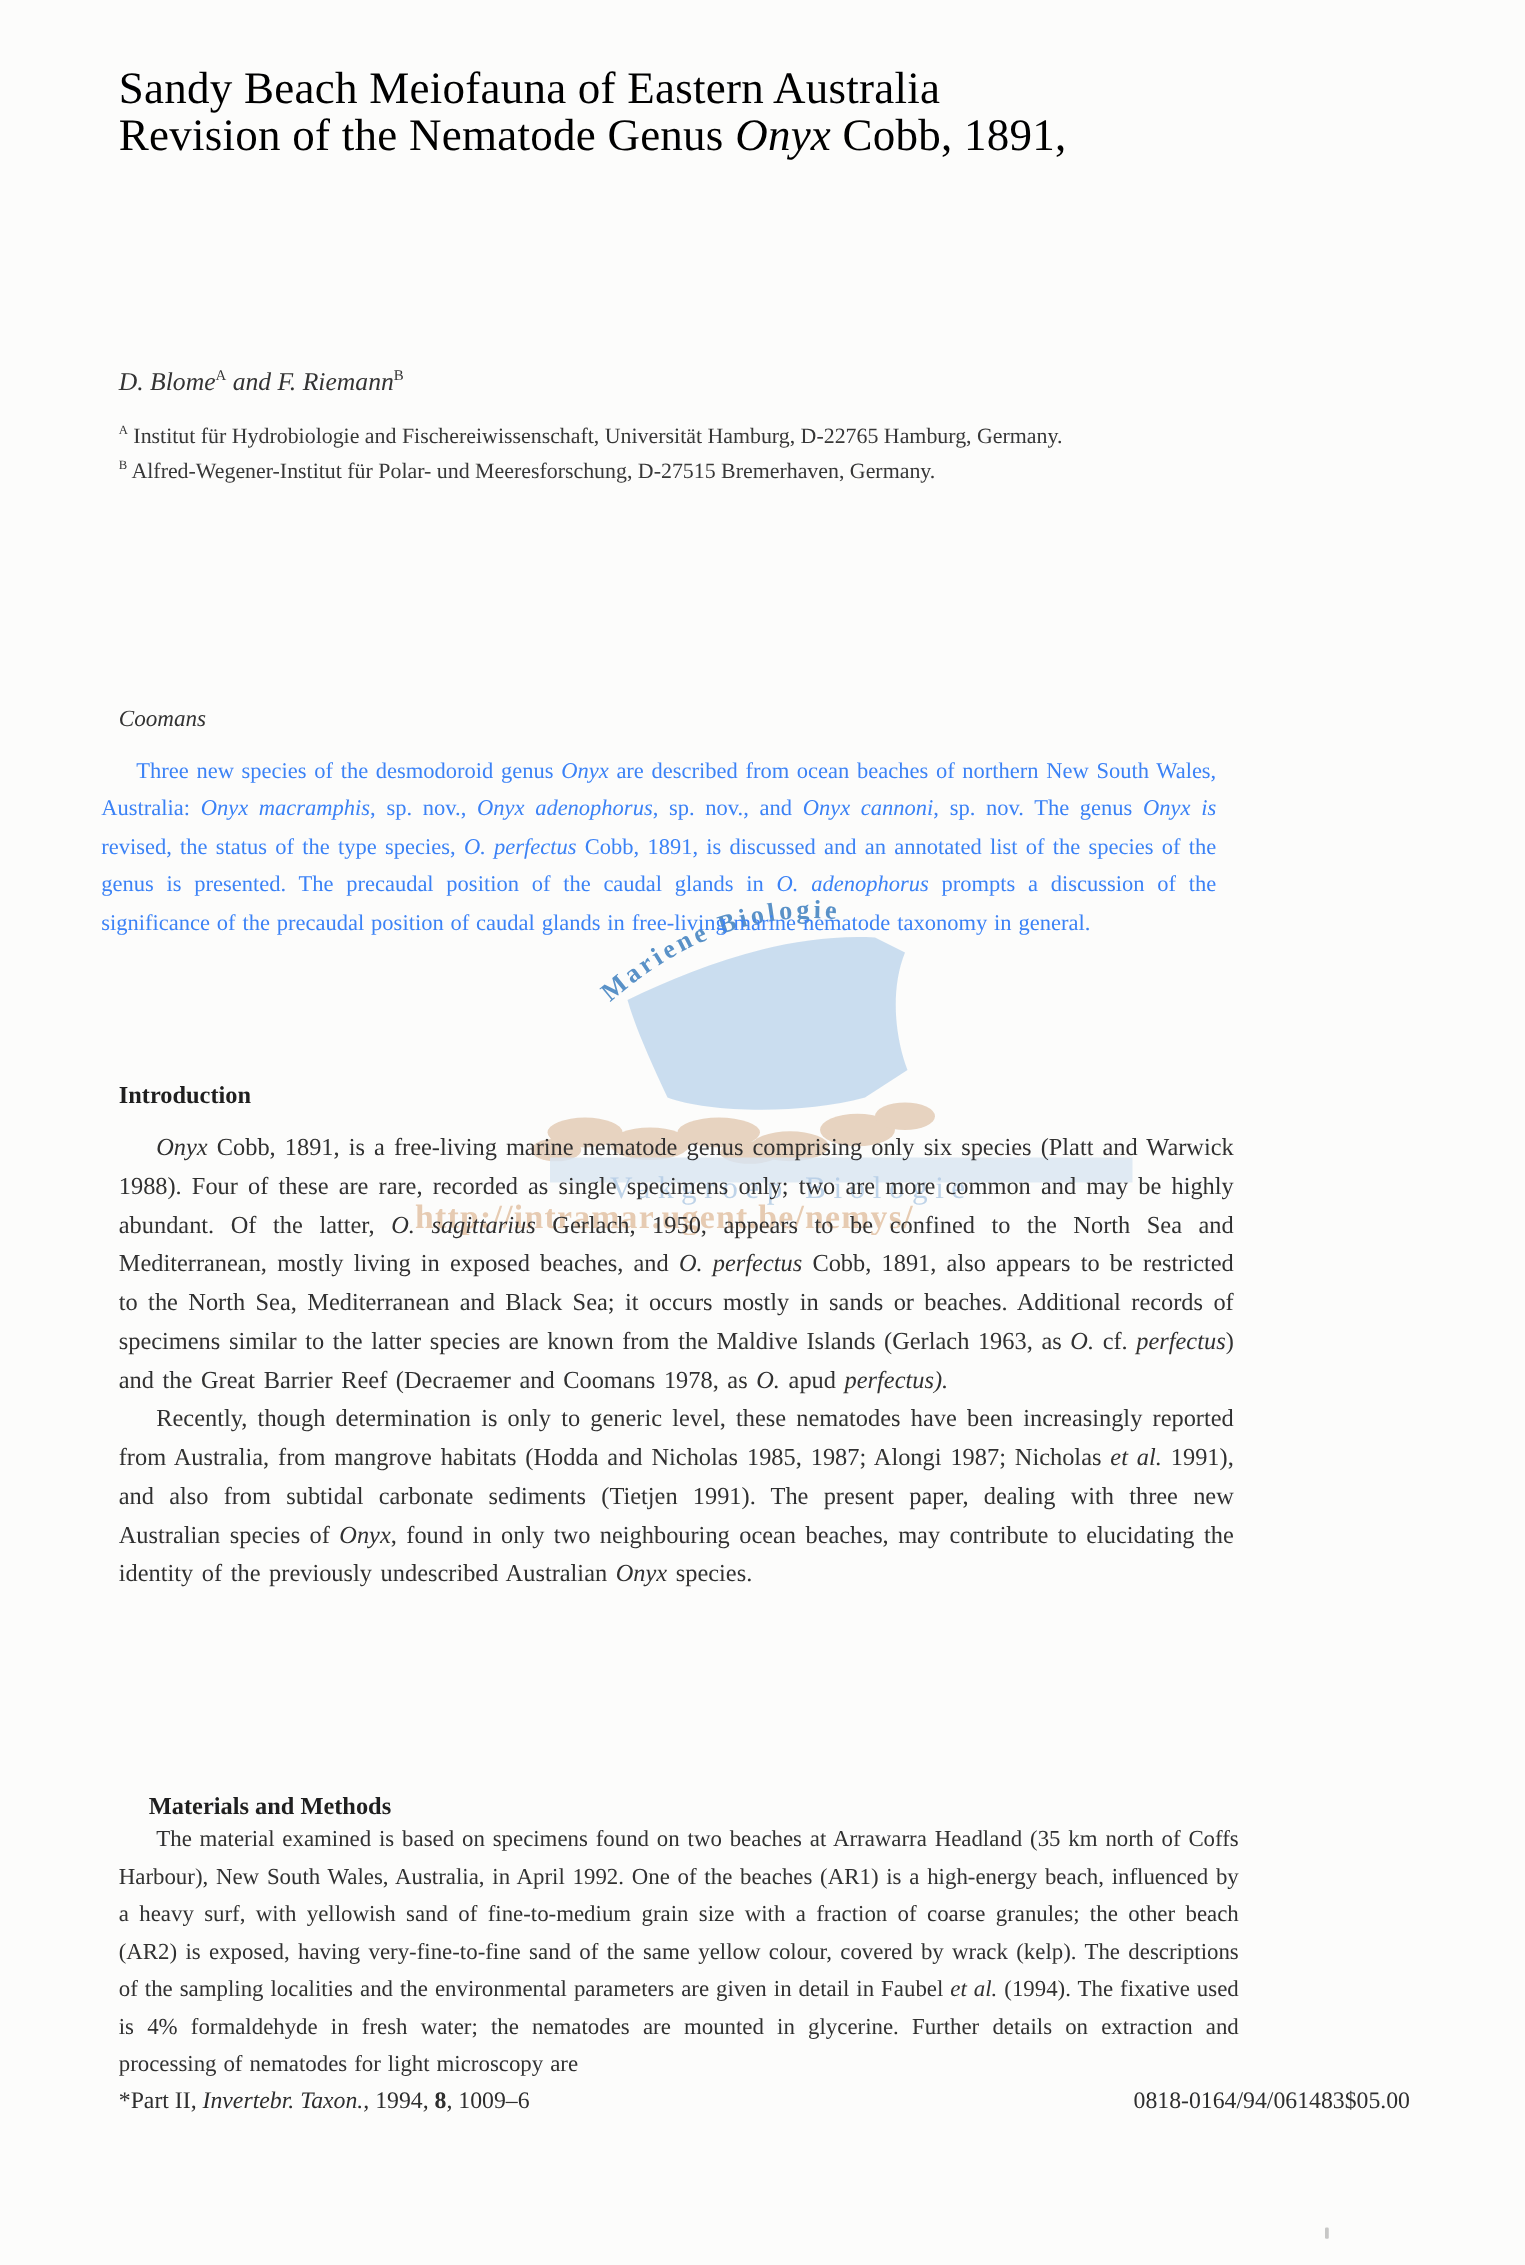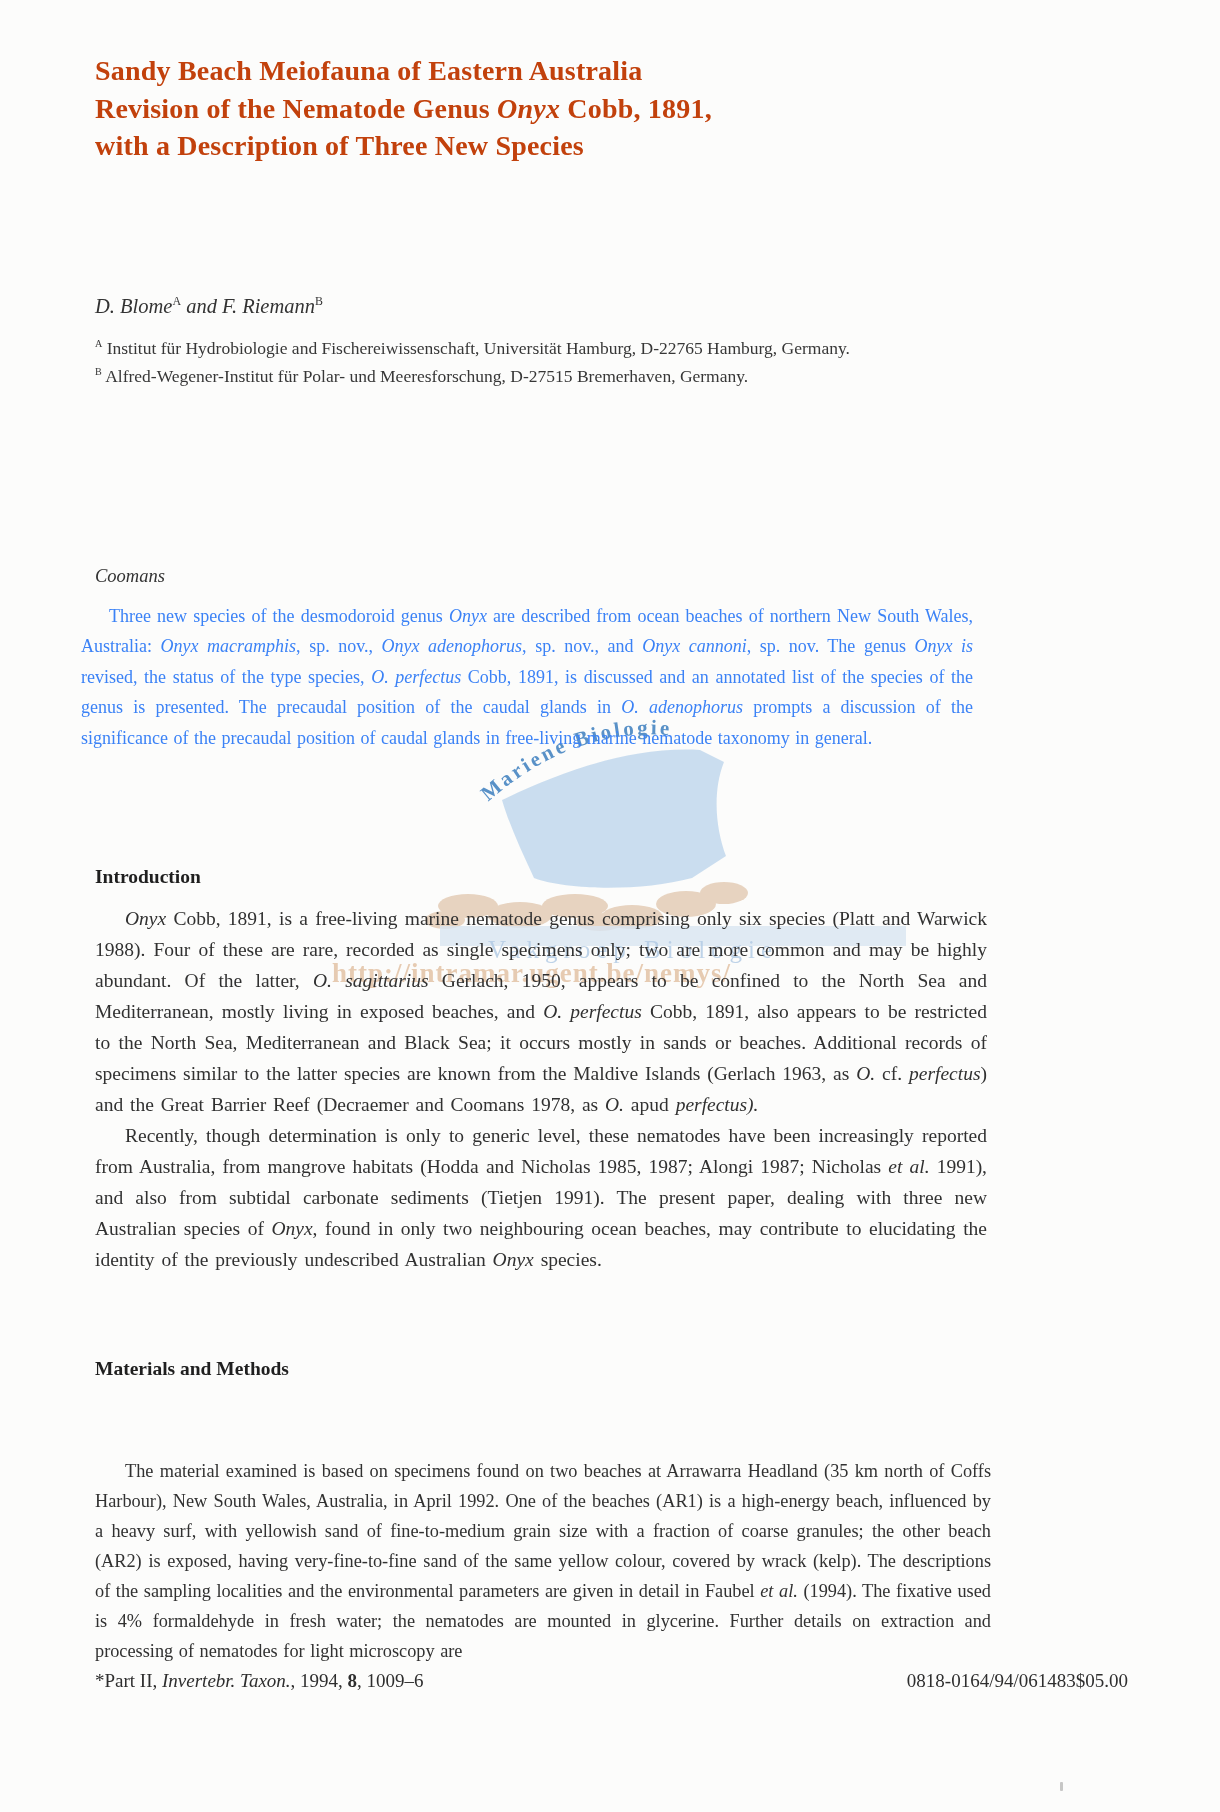--- a/index.html
+++ b/index.html
@@ -7,22 +7,22 @@
     position:relative;
     width:1220px;height:1812px;
     background:#fcfcfb;
     font-family:"Liberation Serif", serif;
     color:#2b2b2b;
     overflow:hidden;
   }
   sup{font-size:0.58em;line-height:0;vertical-align:super;}
   .title{
     position:absolute;left:95px;top:52px;width:910px;
-    font-weight:bold;font-size:28px;line-height:37.5px;
-    color:#c2410c;letter-spacing:0.2px;
+    font-weight:normal;font-size:36px;line-height:37.5px;
+    color:#000000;letter-spacing:0.2px;
   }
   .authors{
     position:absolute;left:95px;top:295px;
     font-size:20.5px;color:#333;
   }
   .affiliations{
     position:absolute;left:95px;top:335px;width:950px;
     font-size:17.5px;line-height:27.5px;color:#373737;font-family:Liberation Serif, serif;
   }
   .abstract-heading{
@@ -32,21 +32,21 @@
   .abstract-body{
     position:absolute;left:81px;top:601px;width:892px;
     font-size:18px;line-height:30.4px;text-align:justify;
     text-indent:28px;word-spacing:1px;color:#3b82f6;
   }
   .section-heading{
     position:absolute;left:95px;
     font-weight:bold;font-size:19.5px;color:#1f1f1f;
   }
   .intro-heading{top:866px;}
-  .materials-heading{top:1358px;}
+  .materials-heading{top:1435px;margin-left:24px;}
   .intro-paras{
     position:absolute;left:95px;top:903px;width:892px;
     font-size:19.5px;line-height:31px;text-align:justify;
     word-spacing:2px;color:#313131;
   }
   .intro-paras p{margin:0;text-indent:30px;}
   .materials-para{
     position:absolute;left:95px;top:1456px;width:896px;
     font-size:18.3px;line-height:30px;text-align:justify;
     text-indent:30px;word-spacing:1px;color:#313131;
@@ -88,21 +88,20 @@
       <ellipse cx="600" cy="922" rx="24" ry="9"></ellipse>
     </g>
     <rect x="440" y="926" width="466" height="20" opacity="0.8" fill="#d8e5f1"></rect>
     <text x="488" y="958" font-size="25" letter-spacing="6" opacity="0.85" fill="#b4cce5">Vakgroep Biologie</text>
     <text x="332" y="982" font-size="27" font-weight="bold" letter-spacing="1" opacity="0.6" fill="#d9ab82">http://intramar.ugent.be/nemys/</text>
   </svg>
 
   <div class="title">
     <div><span>Sandy Beach Meiofauna of Eastern Australia</span></div>
     <div><span>Revision of the Nematode Genus </span><span style="font-style: italic;">Onyx</span><span> Cobb, 1891,</span></div>
-    <div><span>with a Description of Three New Species</span></div>
   </div>
 
   <div class="authors"><span style="font-style: italic;">D. Blome</span><sup>A</sup><span style="font-style: italic;"> and F. Riemann</span><sup>B</sup></div>
 
   <div class="affiliations">
     <div><sup>A</sup><span> Institut für Hydrobiologie and Fischereiwissenschaft, Universität Hamburg, D-22765 Hamburg, Germany.</span></div>
     <div><sup>B</sup><span> Alfred-Wegener-Institut für Polar- und Meeresforschung, D-27515 Bremerhaven, Germany.</span></div>
   </div>
 
   <div class="abstract-heading">Coomans</div>

